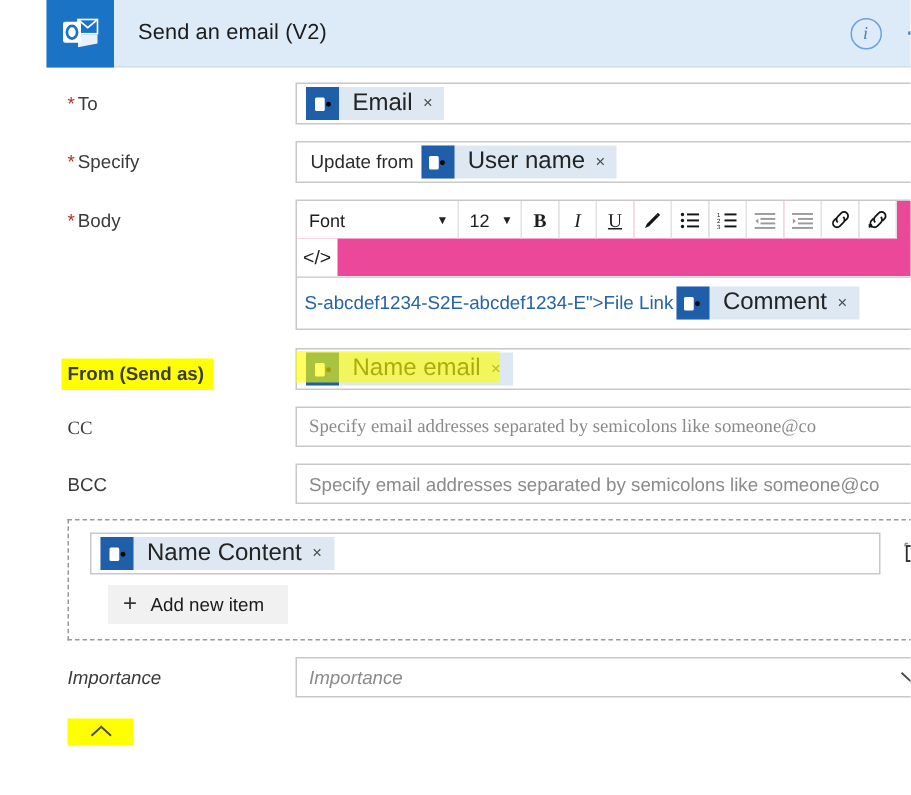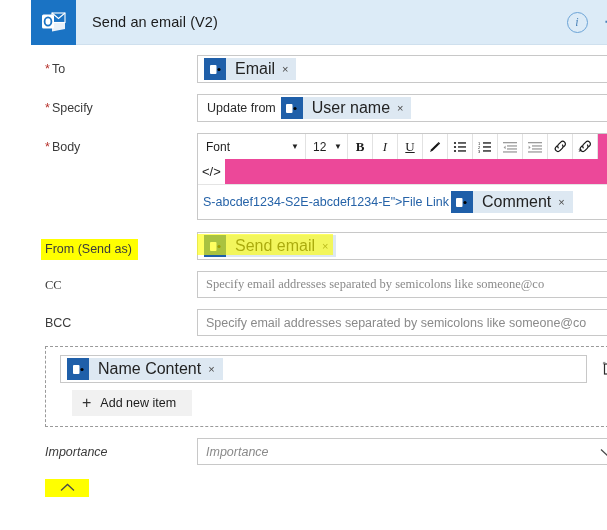--- a/index.html
+++ b/index.html
@@ -202,20 +202,21 @@
     padding: 2px 14px 2px 6px;
   }
   .hide-adv .chev { margin-left: 9px; }
 
   
   .hl-label {
     background: #ffff00;
     padding: 3px 6px 3px 4px;
     margin-left: -4px;
     display: inline-block;
+    font-weight: bold;
   }
   .hl-token-box { position: relative; }
   .hl-token-box::after {
     content: "";
     position: absolute;
     left: 0; top: 2px;
     width: 136px; height: 21px;
     background: rgba(255,255,0,0.62);
     pointer-events: none;
   }
@@ -389,21 +390,21 @@
     </div>
     <div class="field hl-token-box">
       <div class="input-box">
         <span class="token">
           <span class="token-icon">
             <svg class="sp-chip-icon" width="13" height="11" viewBox="0 0 13 11" aria-hidden="true">
               <rect x="1" y="1" width="6.5" height="9" rx="1"></rect>
               <circle cx="10" cy="5.5" r="1.6"></circle>
             </svg>
           </span>
-          <span class="token-label">Send email</span>
+          <span class="token-label">Name email</span>
           <span class="token-x">×</span>
         </span>
       </div>
     </div>
   </div>
 
   
   <div class="row" style="margin-top:11px;font-family:Liberation Serif, serif;">
     <div class="label">CC</div>
     <div class="field">

